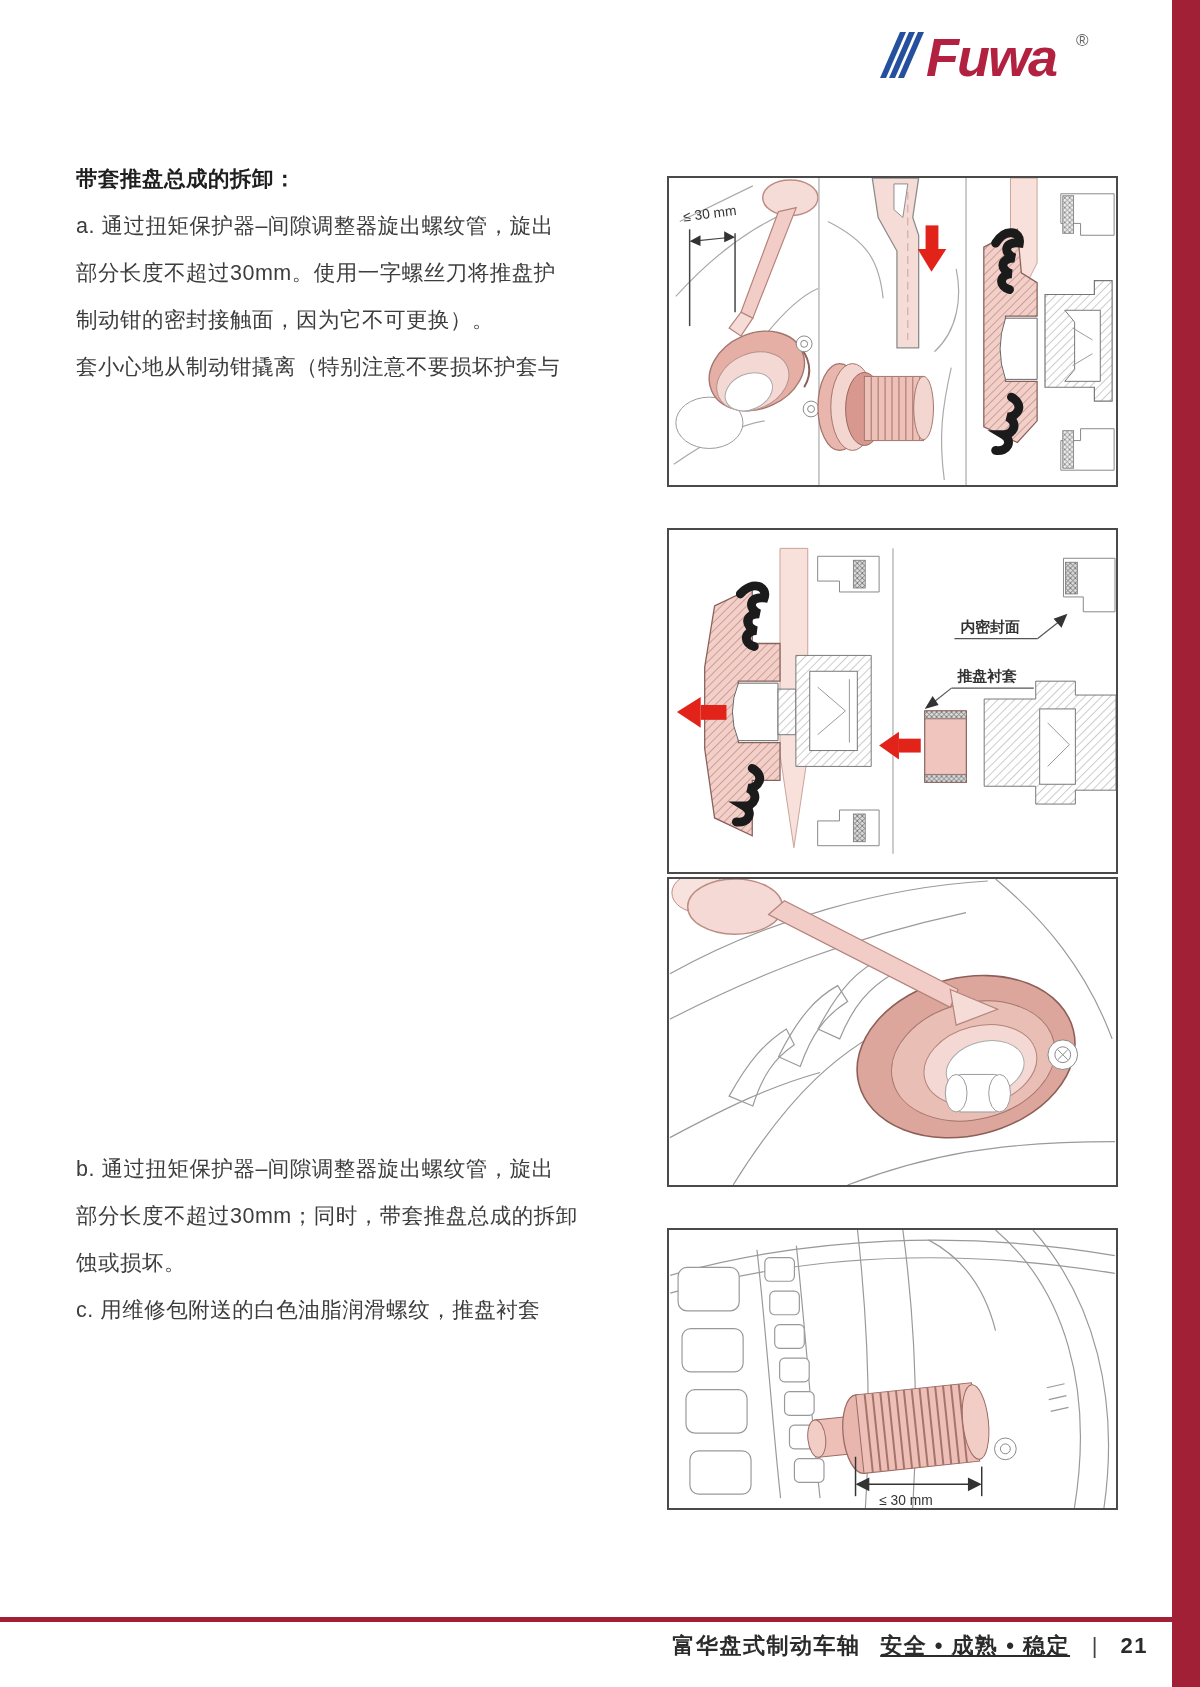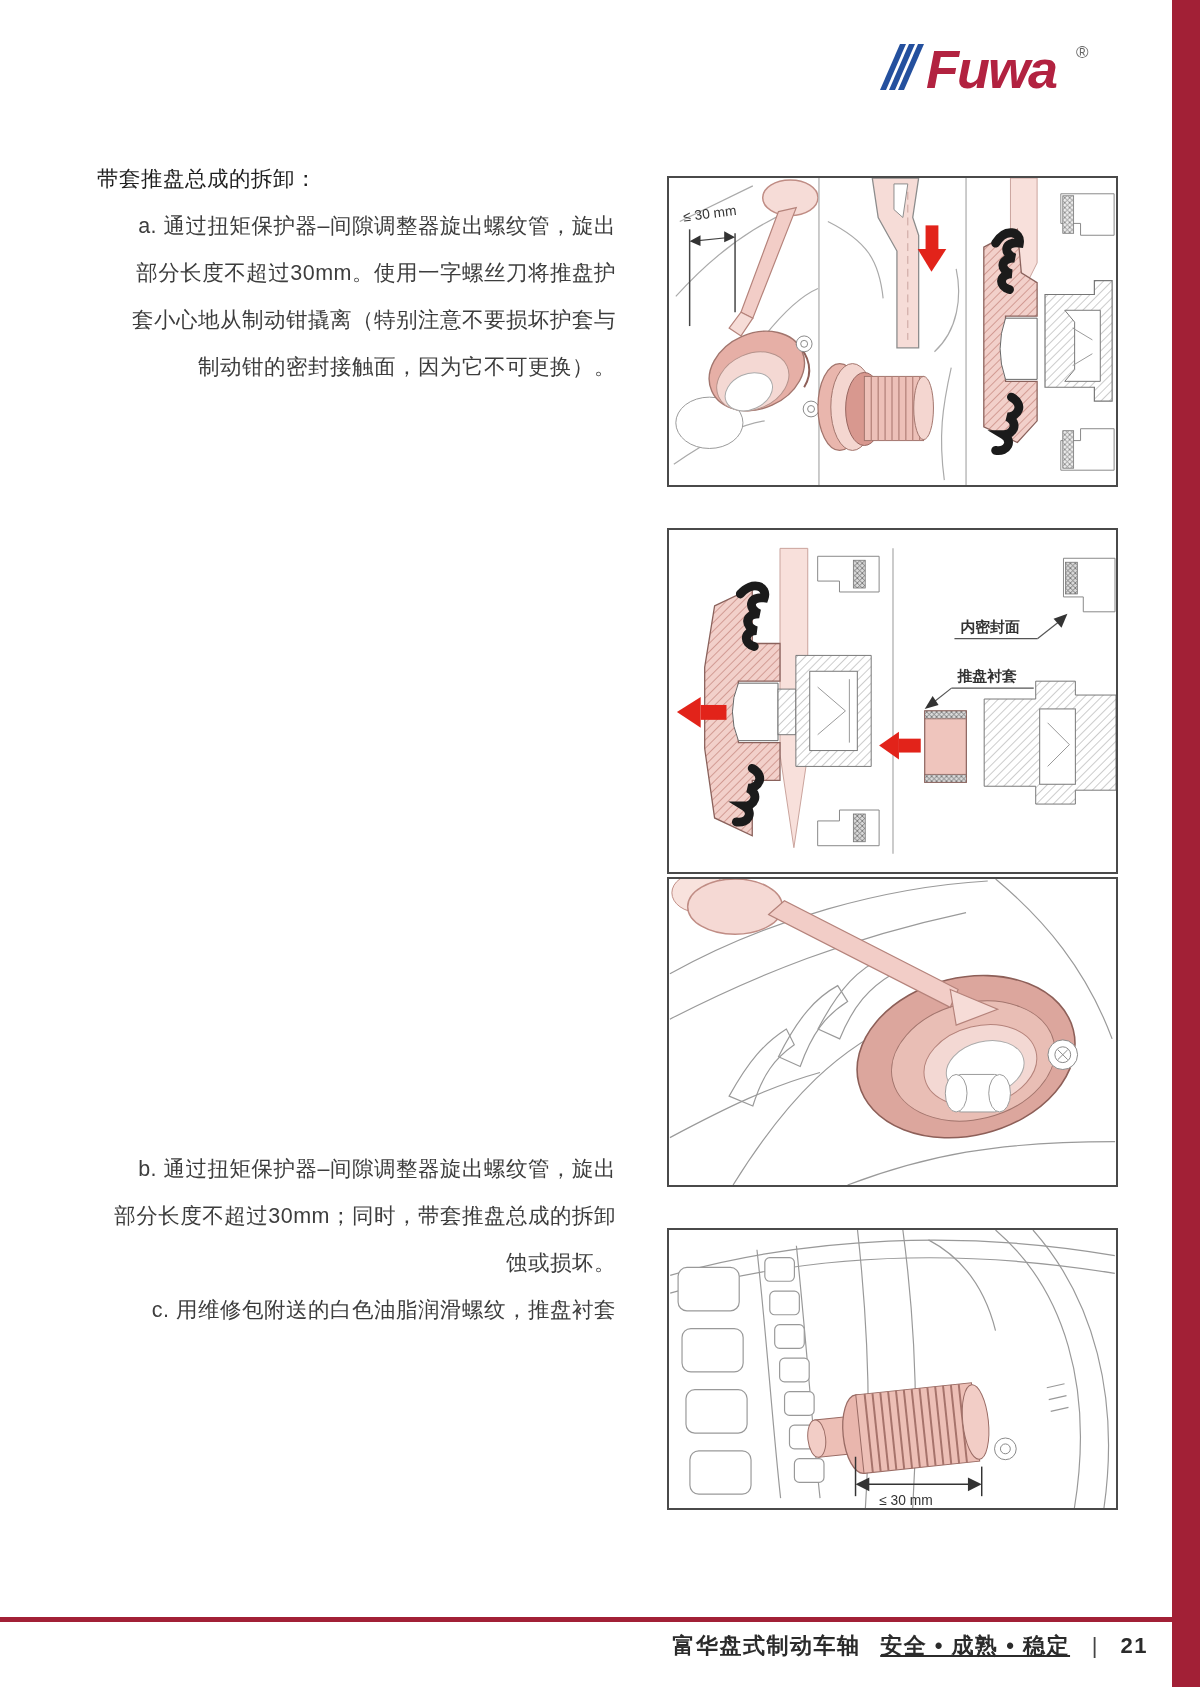--- a/index.html
+++ b/index.html
@@ -3,27 +3,27 @@
 <meta charset="utf-8">
 <style>
   html,body{margin:0;padding:0;}
   body{
     width:1200px;height:1687px;position:relative;background:#ffffff;
     font-family:"Liberation Sans","DejaVu Sans",sans-serif;
     overflow:hidden;
   }
   .page{position:absolute;inset:0;}
   .redbar{position:absolute;left:1172px;top:0;width:28px;height:1687px;background:#a22036;}
-  .logo{position:absolute;left:870px;top:20px;width:240px;height:70px;margin-top:12px;}
+  .logo{position:absolute;left:870px;top:20px;width:240px;height:70px;}
   .textblock{
     position:absolute;left:76px;width:540px;
     color:#3d3d3d;font-size:21.5px;line-height:47px;letter-spacing:0.5px;
   }
-  .textblock .tline{white-space:nowrap;text-align:right;}
-  .heading{font-weight:normal;color:#1f1f1f;white-space:nowrap;margin-left:21px;}
+  .textblock .tline{white-space:nowrap;}
+  .heading{font-weight:bold;color:#1f1f1f;white-space:nowrap;}
   .fig{
     position:absolute;left:667px;width:451px;border:2px solid #4a4a4a;
     background:#ffffff;box-sizing:border-box;
   }
   .fig svg{display:block;width:100%;height:100%;}
   .footline{position:absolute;left:0;top:1617px;width:1172px;height:5px;background:#a22036;}
   .footer{
     position:absolute;top:1631px;right:52px;font-size:22px;font-weight:bold;
     color:#2b2b2b;letter-spacing:1.5px;white-space:nowrap;
   }
@@ -47,22 +47,22 @@
       </g>
       <text x="56" y="56" font-size="54" font-weight="bold" font-style="italic" letter-spacing="-2" fill="#b22240">Fuwa</text>
       <text x="206" y="26" font-size="17" fill="#666">®</text>
     </svg>
   </div>
 
   <div class="textblock" style="top:156px">
     <div class="heading">带套推盘总成的拆卸：</div>
     <div class="tline">a. 通过扭矩保护器–间隙调整器旋出螺纹管，旋出</div>
     <div class="tline">部分长度不超过30mm。使用一字螺丝刀将推盘护</div>
+    <div class="tline">制动钳的密封接触面，因为它不可更换）。</div>
     <div class="tline">套小心地从制动钳撬离（特别注意不要损坏护套与</div>
-    <div class="tline">制动钳的密封接触面，因为它不可更换）。</div>
   </div>
 
 
 
   <div class="textblock" style="top:1146px">
     <div class="tline">b. 通过扭矩保护器–间隙调整器旋出螺纹管，旋出</div>
     <div class="tline">部分长度不超过30mm；同时，带套推盘总成的拆卸</div>
     <div class="tline">蚀或损坏。</div>
     <div class="tline">c. 用维修包附送的白色油脂润滑螺纹，推盘衬套</div>
   </div>

